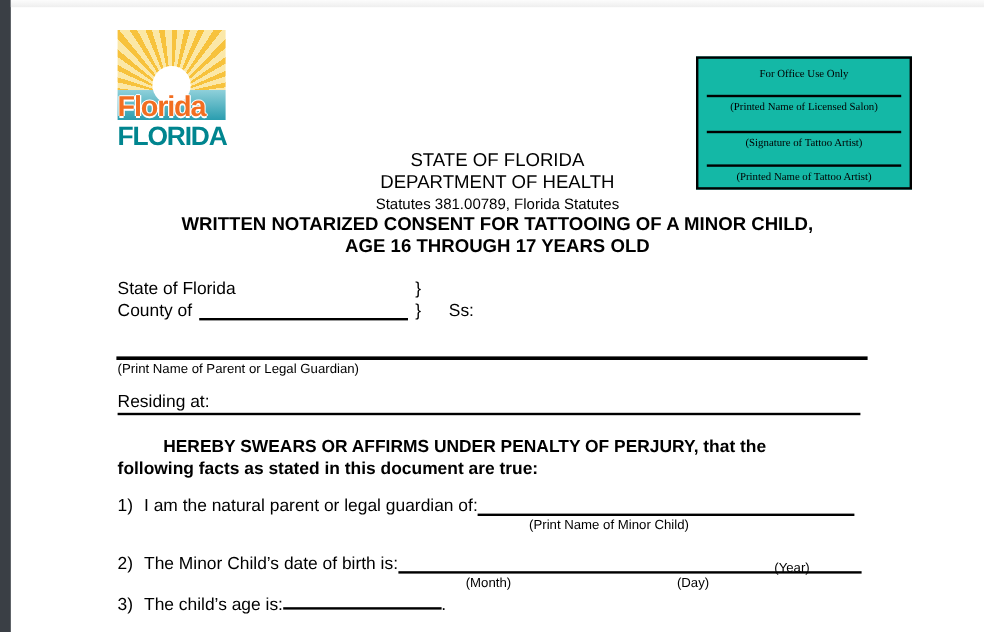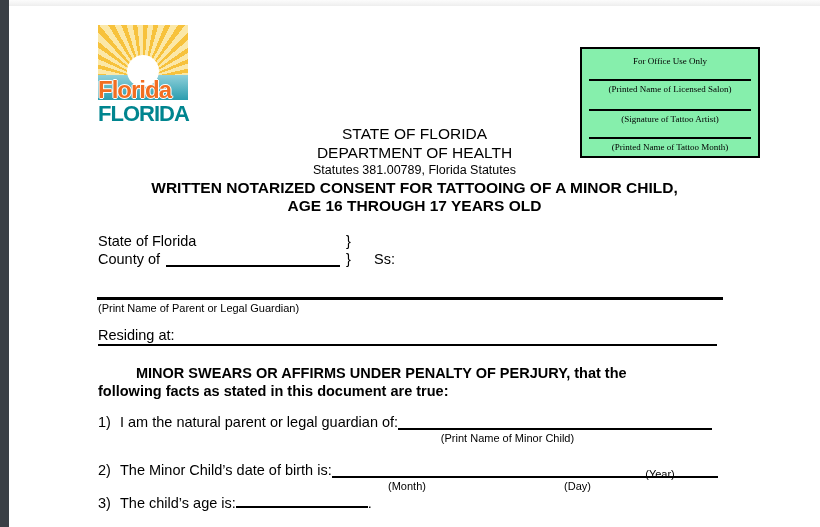--- a/index.html
+++ b/index.html
@@ -46,21 +46,21 @@
   }
   .logo-health {
     position: absolute; left: 0; top: 76px; width: 100%; z-index: 3;
     text-align: center; font-weight: bold; font-size: 22px; letter-spacing: -1px;
     color: #00858F;
   }
 
   
   .office-box {
     position: absolute; left: 580px; top: 47px; width: 180px; height: 111px;
-    border: 2px solid #000; background: #86efac;
+    border: 2px solid #000; background: #14b8a6;
     font-family: "Liberation Serif", serif; font-size: 9px; color: #000;
   }
   .ob-title { position: absolute; top: 7px; left: 0; width: 100%; text-align: center; }
   .ob-line { position: absolute; left: 7px; width: 162px; height: 2px; background: #000; }
   .ob-line1 { top: 30px; } .ob-line2 { top: 60px; } .ob-line3 { top: 88px; }
   .ob-label { position: absolute; left: 0; width: 100%; text-align: center; }
   .ob-label1 { top: 35px; } .ob-label2 { top: 65px; } .ob-label3 { top: 93px; }
 
   
   .center-line { position: absolute; left: 9px; width: 811px; text-align: center; }
@@ -101,21 +101,21 @@
     <div class="logo-health">FLORIDA</div>
   </div>
 
   <div class="office-box">
     <div class="ob-title">For Office Use Only</div>
     <div class="ob-line ob-line1"></div>
     <div class="ob-label ob-label1">(Printed Name of Licensed Salon)</div>
     <div class="ob-line ob-line2"></div>
     <div class="ob-label ob-label2">(Signature of Tattoo Artist)</div>
     <div class="ob-line ob-line3"></div>
-    <div class="ob-label ob-label3">(Printed Name of Tattoo Month)</div>
+    <div class="ob-label ob-label3">(Printed Name of Tattoo Artist)</div>
   </div>
 
   <div class="center-line h-state">STATE OF FLORIDA</div>
   <div class="center-line h-dept">DEPARTMENT OF HEALTH</div>
   <div class="center-line h-auth">Statutes 381.00789, Florida Statutes</div>
   <div class="center-line h-title1">WRITTEN NOTARIZED CONSENT FOR TATTOOING OF A MINOR CHILD,</div>
   <div class="center-line h-title2">AGE 16 THROUGH 17 YEARS OLD</div>
 
   <div class="abs body-text" style="left:98px; top:233px;">State of Florida</div>
   <div class="abs body-text" style="left:346px; top:233px;">}</div>
@@ -128,21 +128,21 @@
   <div class="abs body-text" style="left:374px; top:251px;">Ss:</div>
 
   <div class="big-rule"></div>
   <div class="abs small-label" style="left:98px; top:302px;">(Print Name of Parent or Legal Guardian)</div>
 
   <div class="row" style="left:98px; top:327px; width:619px;flex-direction:column;">
     <span>Residing at:</span>
     <span class="blank"></span>
   </div>
 
-  <div class="abs body-text bold" style="left:136px; top:365px;">MINOR SWEARS OR AFFIRMS UNDER PENALTY OF PERJURY, that the</div>
+  <div class="abs body-text bold" style="left:136px; top:365px;">HEREBY SWEARS OR AFFIRMS UNDER PENALTY OF PERJURY, that the</div>
   <div class="abs body-text bold" style="left:98px; top:383px;">following facts as stated in this document are true:</div>
 
   <div class="row" style="left:98px; top:414px; width:614px;">
     <span class="num">1)</span>
     <span>I am the natural parent or legal guardian of:</span>
     <span class="blank"></span>
   </div>
   <div class="abs small-label" style="left:400px; top:432px; width:215px; text-align:center;">(Print Name of Minor Child)</div>
 
   <div class="row" style="left:98px; top:462px; width:620px;">

